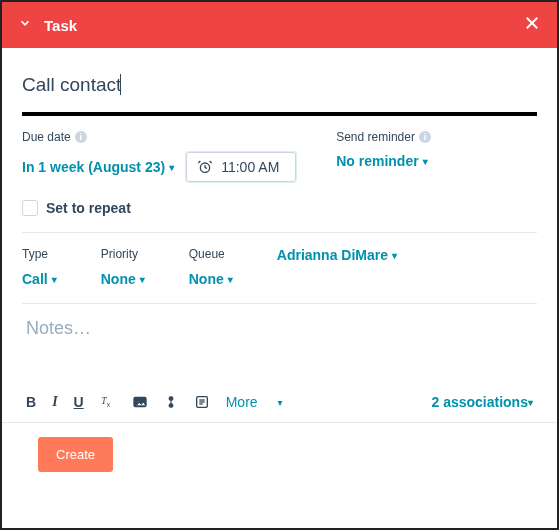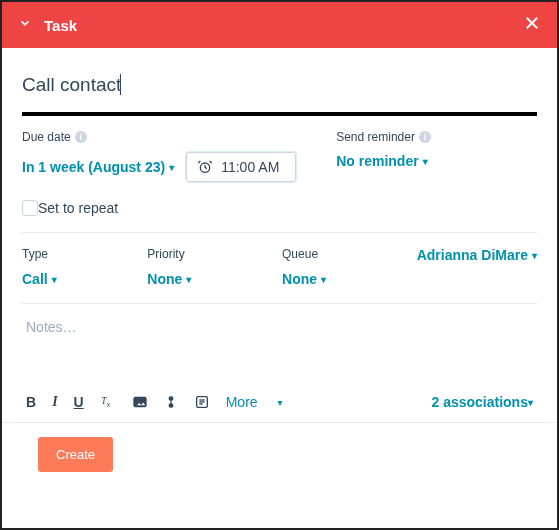--- a/index.html
+++ b/index.html
@@ -12,30 +12,30 @@
 .task-title-wrap { border-bottom: 4px solid #000000; padding: 6px 0 16px 0; margin-bottom: 14px; }
 .task-title { font-size: 19px; color: #33475b; border: none; outline: none; width: 100%; font-family: inherit; }
 .row1 { display: flex; gap: 40px; }
 .field-label { font-size: 12px; color: #33475b; font-weight: 400; display: flex; align-items: center; gap: 4px; margin-bottom: 8px; }
 .info-icon { width: 12px; height: 12px; border-radius: 50%; background: #cbd6e2; color: #fff; font-size: 9px; display: inline-flex; align-items: center; justify-content: center; font-weight: bold; }
 .link-select { color: #0091ae; font-weight: 600; font-size: 14px; cursor: pointer; display: inline-flex; align-items: center; gap: 4px; }
 .caret { font-size: 10px; color: #0091ae; }
 .time-input { border: 1px solid #cbd6e2; border-radius: 3px; padding: 6px 10px; display: inline-flex; align-items: center; gap: 8px; font-size: 14px; color: #33475b; min-width: 110px; box-shadow: 0 0 0 1px rgba(0,145,174,.15); }
 .time-input svg { flex-shrink: 0; }
 .due-group { display: flex; align-items: center; gap: 12px; }
-.checkbox-row { display: flex; align-items: flex-end; margin-top: 18px; margin-bottom: 16px; }
+.checkbox-row { display: flex; align-items: flex-end; gap: 8px; margin-top: 18px; margin-bottom: 16px; font-weight: bold; }
 .checkbox { width: 16px; height: 16px; border: 1px solid #cbd6e2; border-radius: 3px; }
 .checkbox-label { font-size: 14px; color: #33475b; }
 .divider { border-top: 1px solid #e5eaf0; margin: 0 0 14px 0; }
-.row2 { display: flex; gap: 44px; margin-bottom: 16px; justify-content: space-between; }
+.row2 { display: flex; gap: 44px; margin-bottom: 16px; }
 .col { display: flex; flex-direction: column; }
 .col .field-label { margin-bottom: 10px; }
 .divider2 { border-top: 1px solid #e5eaf0; margin: 4px 0 0 0; }
 .notes-area { padding: 14px 4px; min-height: 84px; }
-.notes-placeholder { color: #99acc2; font-size: 14px; }
+.notes-placeholder { color: #99acc2; font-size: 18px; }
 .toolbar { display: flex; align-items: center; gap: 16px; padding: 6px 4px 12px 4px; }
 .toolbar .fmt { font-size: 14px; color: #33475b; font-weight: 700; }
 .toolbar .fmt.italic { font-style: italic; font-family: Georgia, serif; font-weight: 600; }
 .toolbar .fmt.underline { text-decoration: underline; }
 .toolbar svg { display: block; }
 .toolbar .more { color: #0091ae; font-weight: 400; font-size: 14px; display: inline-flex; align-items: center; gap: 20px; }
 .toolbar .assoc { margin-left: auto; color: #0091ae; font-weight: 600; font-size: 14px; display: inline-flex; align-items: center; }
 .footer { border-top: 1px solid #e5eaf0; padding: 14px 36px; }
 .create-btn { background: #ff7a59; color: #fff; border: none; padding: 10px 18px; border-radius: 3px; font-size: 13px; font-weight: 500; cursor: pointer; }
 .cursor-caret { border-right: 1.5px solid #33475b; display:inline-block; height:1.1em; vertical-align: text-bottom; margin-left:-1px;}

